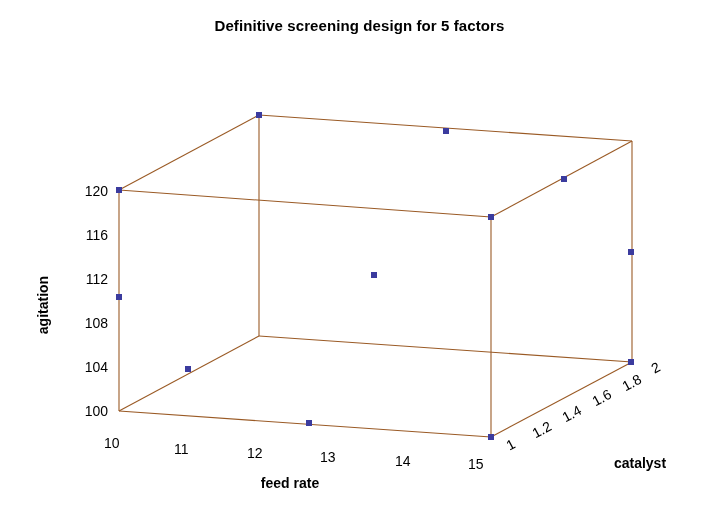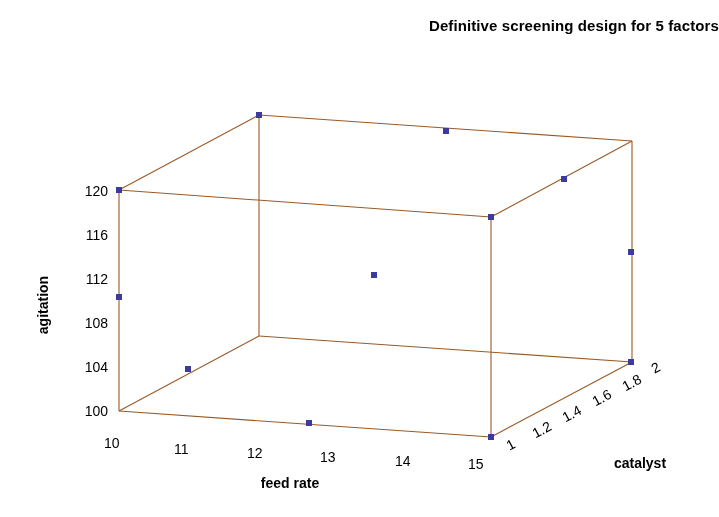--- a/index.html
+++ b/index.html
@@ -18,21 +18,21 @@
     position: absolute;
     left: 0; top: 0;
     width: 719px;
     height: 517px;
   }
   #chart-title {
     position: absolute;
     left: 0;
     top: 17px;
     width: 719px;
-    text-align: right;
+    text-align: center;
     font-size: 15px;
     font-weight: bold;
     color: #000000;
     letter-spacing: 0.1px;
   }
   svg#plot {
     position: absolute;
     left: 0;
     top: 0;
   }

